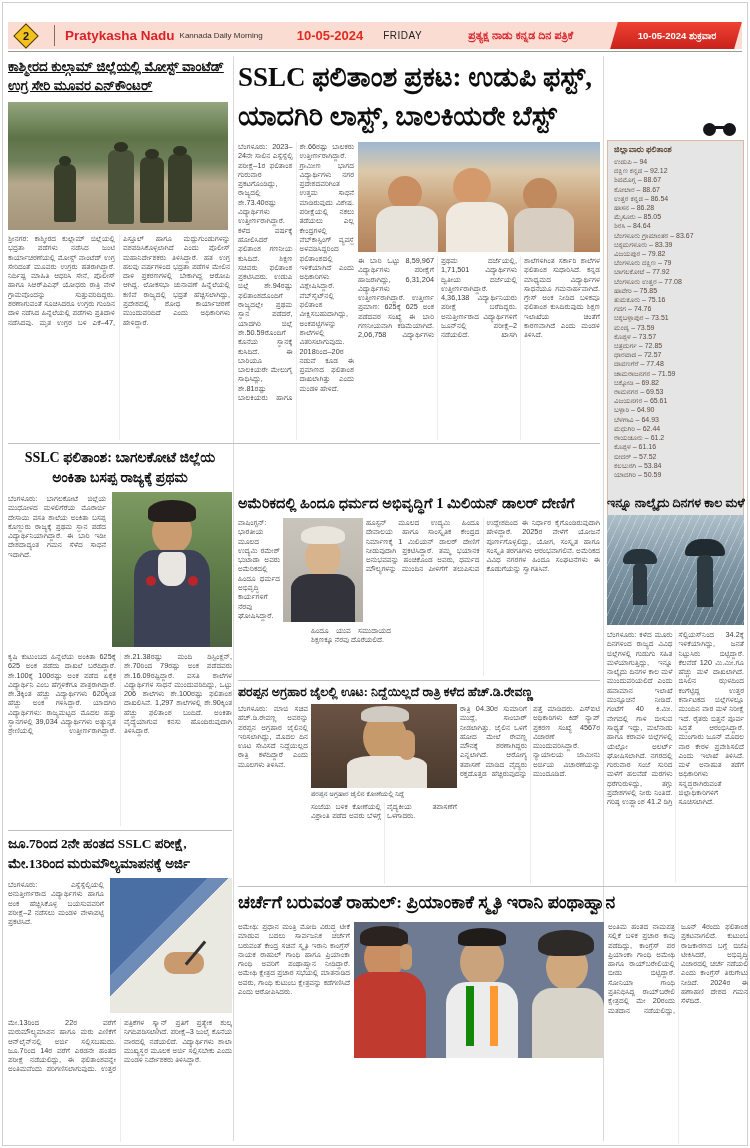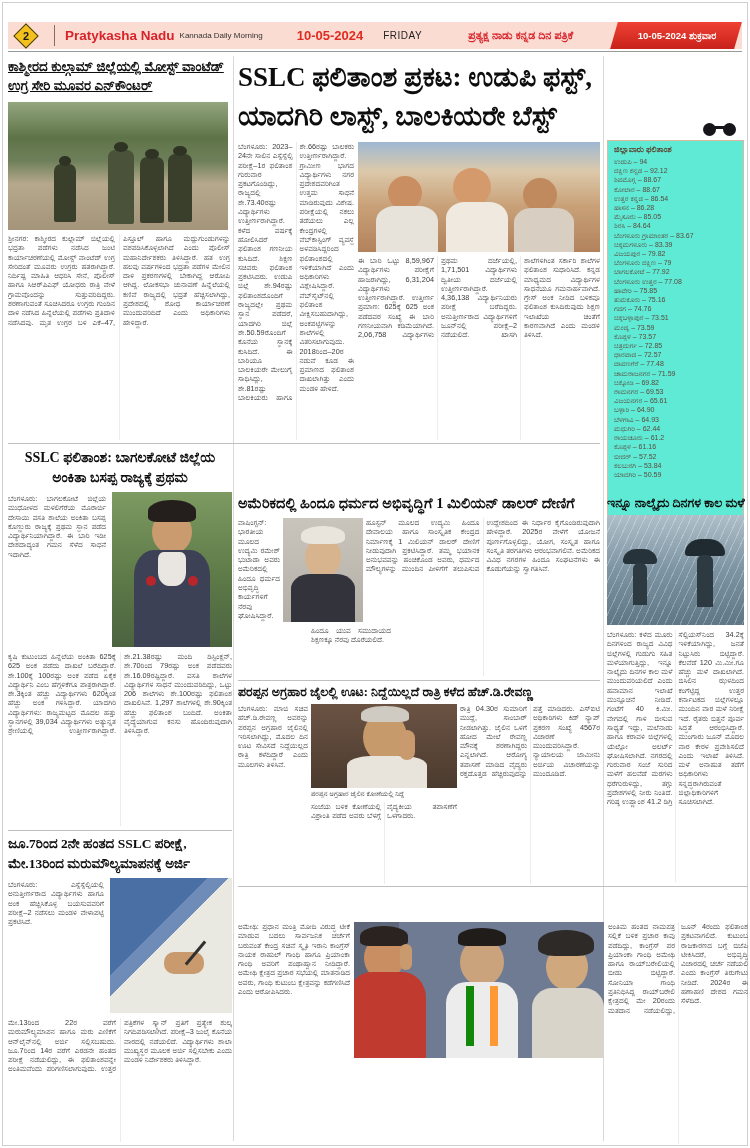--- a/index.html
+++ b/index.html
@@ -31,21 +31,21 @@
 
   
   .headline{position:absolute;font-family:"Liberation Serif","DejaVu Serif",serif;font-weight:bold;color:#0d0d0d;}
   .body-txt{position:absolute;font-size:7.3px;line-height:9.3px;text-align:justify;color:#3a3a3a;
             overflow:hidden;column-gap:8px;column-rule:1px solid #ececec;}
   .cols2{column-count:2;}
   .cols3{column-count:3;}
   .caption{position:absolute;font-size:6.8px;color:#333;overflow:hidden;white-space:nowrap;}
 
   
-  .results-box{position:absolute;left:607px;top:140px;width:137px;height:380px;background:#5eead4;
+  .results-box{position:absolute;left:607px;top:140px;width:137px;height:380px;background:#e5e5e5;
                border:1px solid #dcb99e;padding:4px 6px;box-sizing:border-box;overflow:hidden;}
   .results-title{font-size:8.2px;font-weight:bold;color:#5d4430;margin-bottom:2px;}
   .rrow{font-size:7px;line-height:9.2px;color:#5d4a3e;white-space:nowrap;overflow:hidden;}
 
   
   .ph{position:absolute;overflow:hidden;}
   .ph-soldiers{background:linear-gradient(180deg,#93a67e 0%,#5f7348 28%,#6e805a 46%,#b6a88d 64%,#a3947a 100%);}
   .soldier{position:absolute;background:#3a3f2c;border-radius:7px 7px 2px 2px;}
   .soldier:before{content:"";position:absolute;left:22%;top:-8px;width:56%;height:10px;background:#2e3324;border-radius:50%;}
   .ph-girls{background:linear-gradient(180deg,#9db8d2 0%,#dcc9ab 26%,#c9a178 58%,#b2825c 100%);}
@@ -212,20 +212,21 @@
   <div class="headline" style="left:8px;top:834px;width:224px;height:40px;font-size:13.5px;line-height:20px;">ಜೂ.7ರಿಂದ 2ನೇ ಹಂತದ SSLC ಪರೀಕ್ಷೆ, ಮೇ.13ರಿಂದ ಮರುಮೌಲ್ಯಮಾಪನಕ್ಕೆ ಅರ್ಜಿ</div>
   <div class="body-txt" style="left:8px;top:880px;width:96px;height:133px;">ಬೆಂಗಳೂರು: ಎಸ್ಸೆಸ್ಸೆಲ್ಸಿಯಲ್ಲಿ ಅನುತ್ತೀರ್ಣರಾದ ವಿದ್ಯಾರ್ಥಿಗಳು ಹಾಗೂ ಅಂಕ ಹೆಚ್ಚಿಸಿಕೊಳ್ಳ ಬಯಸುವವರಿಗೆ ಪರೀಕ್ಷೆ–2 ನಡೆಸಲು ಮಂಡಳಿ ವೇಳಾಪಟ್ಟಿ ಪ್ರಕಟಿಸಿದೆ.</div>
   <div class="ph ph-writing" style="left:110px;top:878px;width:122px;height:135px;">
     <div class="hand" style="left:54px;top:74px;width:40px;height:22px;"></div>
     <div class="pen" style="left:84px;top:60px;width:3px;height:30px;"></div>
   </div>
   <div class="body-txt cols2" style="left:8px;top:1018px;width:224px;height:124px;">ಮೇ.13ರಿಂದ 22ರ ವರೆಗೆ ಮರುಮೌಲ್ಯಮಾಪನ ಹಾಗೂ ಮರು ಎಣಿಕೆಗೆ ಆನ್‌ಲೈನ್‌ನಲ್ಲಿ ಅರ್ಜಿ ಸಲ್ಲಿಸಬಹುದು. ಜೂ.7ರಿಂದ 14ರ ವರೆಗೆ ಎರಡನೇ ಹಂತದ ಪರೀಕ್ಷೆ ನಡೆಯಲಿದ್ದು, ಈ ಫಲಿತಾಂಶವನ್ನೇ ಅಂತಿಮವೆಂದು ಪರಿಗಣಿಸಲಾಗುವುದು. ಉತ್ತರ ಪತ್ರಿಕೆಗಳ ಸ್ಕ್ಯಾನ್ ಪ್ರತಿಗೆ ಪ್ರತ್ಯೇಕ ಶುಲ್ಕ ನಿಗದಿಪಡಿಸಲಾಗಿದೆ. ಪರೀಕ್ಷೆ–3 ಜುಲೈ ಕೊನೆಯ ವಾರದಲ್ಲಿ ನಡೆಯಲಿದೆ. ವಿದ್ಯಾರ್ಥಿಗಳು ಶಾಲಾ ಮುಖ್ಯಸ್ಥರ ಮೂಲಕ ಅರ್ಜಿ ಸಲ್ಲಿಸಬೇಕು ಎಂದು ಮಂಡಳಿ ನಿರ್ದೇಶಕರು ತಿಳಿಸಿದ್ದಾರೆ.</div>
 
   <div class="rule" style="left:238px;top:886px;width:510px;height:1px;background:#bfbfbf;"></div>
 
+  <div class="headline" style="left:238px;top:890px;width:510px;height:25px;font-size:17.5px;line-height:25px;">ಚರ್ಚೆಗೆ ಬರುವಂತೆ ರಾಹುಲ್: ಪ್ರಿಯಾಂಕಾಕೆ ಸ್ಮೃತಿ ಇರಾನಿ ಪಂಥಾಹ್ವಾನ</div>
   <div class="body-txt" style="left:238px;top:922px;width:112px;height:222px;">ಅಮೇಥಿ: ಪ್ರಧಾನ ಮಂತ್ರಿ ಮೋದಿ ವಿರುದ್ಧ ಟೀಕೆ ಮಾಡುವ ಬದಲು ಸಾರ್ವಜನಿಕ ಚರ್ಚೆಗೆ ಬರುವಂತೆ ಕೇಂದ್ರ ಸಚಿವೆ ಸ್ಮೃತಿ ಇರಾನಿ ಕಾಂಗ್ರೆಸ್ ನಾಯಕ ರಾಹುಲ್ ಗಾಂಧಿ ಹಾಗೂ ಪ್ರಿಯಾಂಕಾ ಗಾಂಧಿ ಅವರಿಗೆ ಪಂಥಾಹ್ವಾನ ನೀಡಿದ್ದಾರೆ. ಅಮೇಥಿ ಕ್ಷೇತ್ರದ ಪ್ರಚಾರ ಸಭೆಯಲ್ಲಿ ಮಾತನಾಡಿದ ಅವರು, ಗಾಂಧಿ ಕುಟುಂಬ ಕ್ಷೇತ್ರವನ್ನು ಕಡೆಗಣಿಸಿದೆ ಎಂದು ಆರೋಪಿಸಿದರು.</div>
   <div class="ph ph-rally" style="left:354px;top:922px;width:250px;height:136px;">
     <div class="blob" style="left:10px;top:14px;width:40px;height:44px;background:#c98f62;"></div>
     <div class="blob" style="left:6px;top:4px;width:48px;height:20px;background:#2a2320;border-radius:50% 50% 20% 20%;"></div>
     <div class="blob" style="left:-6px;top:50px;width:78px;height:86px;background:#c03a30;border-radius:30% 30% 0 0;"></div>
     <div class="hand" style="left:46px;top:22px;width:12px;height:26px;"></div>
     <div class="blob" style="left:106px;top:16px;width:44px;height:48px;background:#caa27b;"></div>
     <div class="blob" style="left:104px;top:6px;width:48px;height:18px;background:#1f1c1a;border-radius:50% 50% 20% 20%;"></div>
     <div class="blob" style="left:92px;top:60px;width:72px;height:76px;background:#ececec;border-radius:28% 28% 0 0;"></div>
     <div class="blob" style="left:112px;top:64px;width:8px;height:60px;background:#138808;border-radius:0;"></div>

